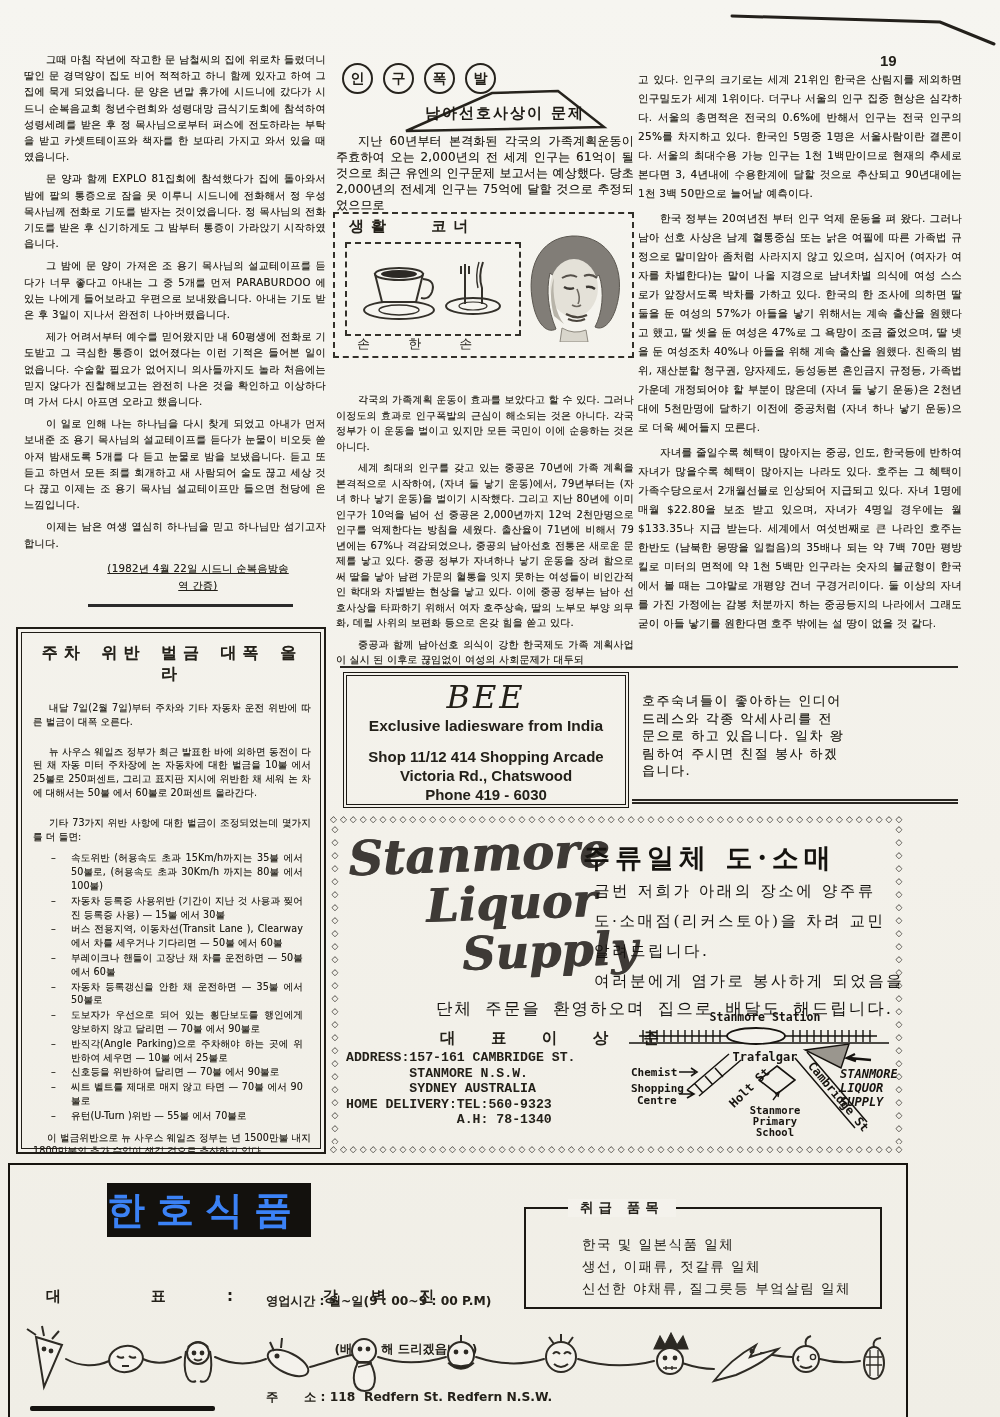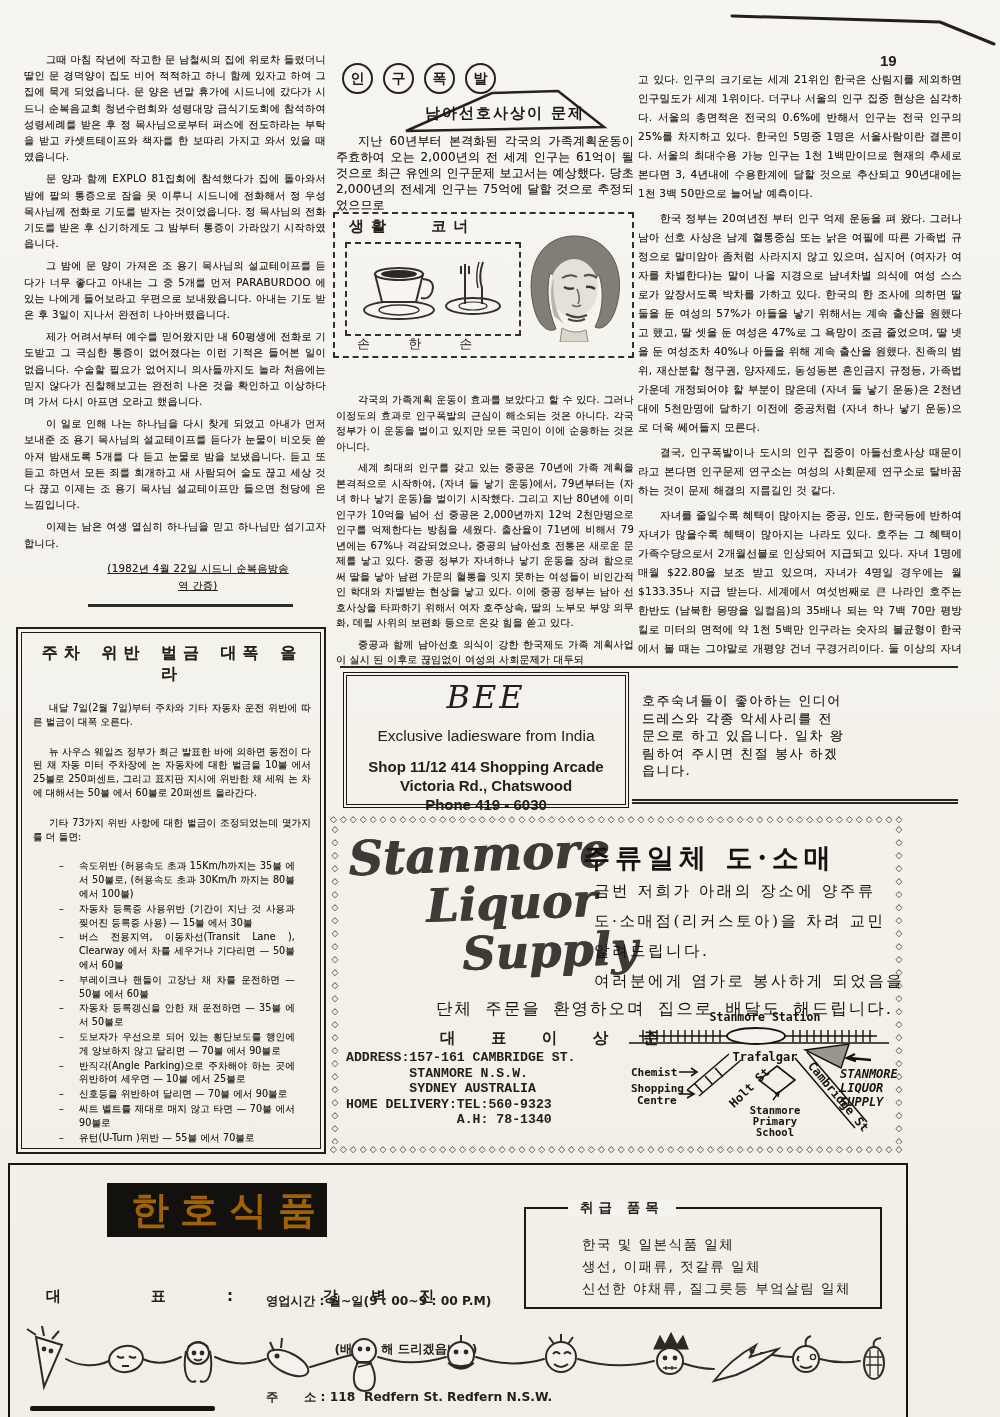--- a/index.html
+++ b/index.html
@@ -32,30 +32,30 @@
   .life-inner{position:absolute;left:10px;top:28px;width:172px;height:90px;border:2px dashed #33302a;}
   .life-caption{position:absolute;left:12px;top:121px;width:168px;font-size:13px;word-spacing:34px;padding-left:10px;}
   .face-art{position:absolute;right:8px;top:16px;}
   
   .parking-box{left:16px;top:627px;width:310px;height:527px;border:2px solid #201d17;
                box-shadow:inset 0 0 0 3px #f4f2ec,inset 0 0 0 4px #201d17;
                padding:12px 13px 6px 15px;box-sizing:border-box;overflow:hidden;
                text-shadow:0 0 .4px rgba(40,36,28,.5);}
   .parking-box h2{margin:2px 0 10px;text-align:center;font-size:16px;font-weight:bold;letter-spacing:6px;word-spacing:4px;}
   .parking-box p{margin:16px 0 4px;font-size:9.6px;line-height:13.8px;text-align:justify;text-indent:16px;letter-spacing:.1px;}
-  .parking-box ul{margin:16px;padding:0;list-style:none;}
+  .parking-box ul{margin:8px;padding:0;list-style:none;}
   .parking-box li{position:relative;padding-left:30px;margin:0 0 1px;font-size:9.6px;line-height:13.8px;text-align:justify;letter-spacing:.1px;}
   .parking-box li::before{content:"\2013";position:absolute;left:10px;top:0;}
   .parking-box p.closing{text-indent:14px;margin-top:2px;}
   
   .bee-topline{left:340px;top:666px;width:618px;height:2px;background:#2a2722;}
   .bee-box{left:343px;top:672px;width:286px;height:136px;border:4px double #1c1914;text-align:center;
            font-family:"Liberation Sans",sans-serif;box-sizing:border-box;}
   .bee-name{font-family:"DejaVu Serif",serif;font-style:italic;font-size:32px;letter-spacing:3px;margin-top:2px;}
-  .bee-tagline{font-weight:normal;font-size:15.5px;margin-top:11px;}
+  .bee-tagline{font-weight:bold;font-size:15.5px;margin-top:1px;}
   .bee-line{font-weight:bold;font-size:15px;line-height:19px;}
   .bee-gap{height:12px;}
   .bee-korean{left:642px;top:692px;width:228px;font-size:13px;line-height:17.5px;letter-spacing:1.5px;
               text-shadow:0 0 .4px rgba(40,36,28,.5);}
   .bee-bottomline{left:632px;top:799px;width:326px;height:5px;border-top:2px solid #2a2722;border-bottom:2px solid #2a2722;box-sizing:border-box;}
   
   .stanmore{left:330px;top:814px;width:575px;height:342px;}
   .diamond-row{position:absolute;font-size:9px;line-height:10px;letter-spacing:3px;color:#2a2722;
                overflow:hidden;white-space:nowrap;}
   .d-top{left:0;top:0;width:575px;height:11px;}
@@ -73,22 +73,22 @@
            line-height:30px;letter-spacing:2.5px;color:#15130f;margin-left:10px;}
   .st-delivery{position:absolute;left:106px;top:184px;font-family:"DejaVu Serif",serif;font-size:16.5px;
                letter-spacing:2px;word-spacing:5px;color:#15130f;}
   .st-rep{position:absolute;left:110px;top:214px;font-size:15.5px;letter-spacing:11px;word-spacing:8px;font-weight:600;}
   .st-address{position:absolute;left:16px;top:236px;font-family:"Liberation Mono",monospace;font-weight:bold;
               font-size:13.2px;line-height:15.6px;white-space:pre;}
   .st-map{position:absolute;left:295px;top:196px;}
   .st-map text{font-family:"DejaVu Sans Mono",monospace;fill:#16130f;}
   
   .hanho{left:8px;top:1163px;width:900px;height:254px;border:2.5px solid #17140f;border-bottom:none;box-sizing:border-box;}
-  .hanho-banner{position:absolute;left:97px;top:18px;width:220px;height:54px;background:#13110d;color:#a16207;
-                font-size:38px;font-weight:800;letter-spacing:11px;text-align:right;line-height:55px;}
+  .hanho-banner{position:absolute;left:97px;top:18px;width:204px;height:54px;background:#13110d;color:#3b82f6;
+                font-size:38px;font-weight:800;letter-spacing:11px;text-align:left;line-height:55px;}
   .hanho-rep{position:absolute;left:36px;top:122px;font-size:15px;font-weight:600;letter-spacing:5px;word-spacing:18px;white-space:pre;}
   .hanho-info{position:absolute;left:256px;top:96px;font-size:12.3px;font-weight:600;line-height:16px;white-space:pre;}
   .hanho-items{position:absolute;left:514px;top:42px;width:358px;height:102px;border:2px solid #1c1914;box-sizing:border-box;}
   .hanho-items-title{position:absolute;left:42px;top:-10px;background:#f4f2ec;padding:0 12px;font-size:13.5px;
                      font-weight:bold;letter-spacing:5px;}
   .hanho-items-list{padding:24px 0 0 56px;font-size:13.5px;line-height:22px;letter-spacing:1.5px;font-weight:500;}
   .veggies{position:absolute;left:4px;top:158px;}
   .bottom-artifact{left:30px;top:1406px;width:185px;height:5px;background:#151310;border-radius:2px;}
   .scan-line{left:726px;top:0;}
 </style>
@@ -161,21 +161,20 @@
 
   <section class="col mid-body">
     <p>각국의 가족계획 운동이 효과를 보았다고 할 수 있다. 그러나 이정도의 효과로 인구폭발의 근심이 해소되는 것은 아니다. 각국 정부가 이 운동을 벌이고 있지만 모든 국민이 이에 순응하는 것은 아니다.</p>
     <p>세계 최대의 인구를 갖고 있는 중공은 70년에 가족 계획을 본격적으로 시작하여, (자녀 둘 낳기 운동)에서, 79년부터는 (자녀 하나 낳기 운동)을 벌이기 시작했다. 그리고 지난 80년에 이미 인구가 10억을 넘어 선 중공은 2,000년까지 12억 2천만명으로 인구를 억제한다는 방침을 세웠다. 출산율이 71년에 비해서 79년에는 67%나 격감되었으나, 중공의 남아선호 전통은 새로운 문제를 낳고 있다. 중공 정부가 자녀하나 낳기 운동을 장려 함으로써 딸을 낳아 남편 가문의 혈통을 잇지 못하는 여성들이 비인간적인 학대와 차별받는 현상을 낳고 있다. 이에 중공 정부는 남아 선호사상을 타파하기 위해서 여자 호주상속, 딸의 노부모 부양 의무화, 데릴 사위의 보편화 등으로 온갖 힘을 쏟고 있다.</p>
     <p>중공과 함께 남아선호 의식이 강한 한국제도 가족 계획사업이 실시 된 이후로 끊임없이 여성의 사회문제가 대두되</p>
   </section>
 
   <section class="col right-col">
     <p class="noindent">고 있다.  인구의 크기로는 세계 21위인 한국은 산림지를 제외하면 인구밀도가 세계 1위이다. 더구나 서울의 인구 집중 현상은 심각하다. 서울의 총면적은 전국의 0.6%에 반해서 인구는 전국 인구의 25%를 차지하고 있다. 한국인 5명중 1명은 서울사람이란 결론이다. 서울의 최대수용 가능 인구는 1천 1백만이므로 현재의 추세로 본다면 3, 4년내에 수용한계에 달할 것으로 추산되고 90년대에는 1천 3백 50만으로 늘어날 예측이다.</p>
     <p>한국 정부는 20여년전 부터 인구 억제 운동을 펴 왔다. 그러나 남아 선호 사상은 남계 혈통중심 또는 낡은 여필에 따른 가족법 규정으로 말미암아 좀처럼 사라지지 않고 있으며, 심지어 (여자가 여자를 차별한다)는 말이 나올 지경으로 남녀차별 의식에 여성 스스로가 앞장서도록 박차를 가하고 있다. 한국의 한 조사에 의하면 딸 둘을 둔 여성의 57%가 아들을 낳기 위해서는 계속 출산을 원했다고 했고, 딸 셋을 둔 여성은 47%로 그 욕망이 조금 줄었으며, 딸 넷을 둔 여성조차 40%나 아들을 위해 계속 출산을 원했다. 친족의 범위, 재산분할 청구권, 양자제도, 동성동본 혼인금지 규정등, 가족법 가운데 개정되어야 할 부분이 많은데 (자녀 둘 낳기 운동)은 2천년대에 5천만명에 달하기 이전에 중공처럼 (자녀 하나 낳기 운동)으로 더욱 쎄어들지 모른다.</p>
-    <p>결국, 인구폭발이나 도시의 인구 집중이 아들선호사상 때문이라고 본다면 인구문제 연구소는 여성의 사회문제 연구소로 탈바꿈하는 것이 문제 해결의 지름길인 것 같다.</p>
     <p>자녀를 줄일수록 혜택이 많아지는 중공, 인도, 한국등에 반하여 자녀가 많을수록 혜택이 많아지는 나라도 있다. 호주는 그 혜택이 가족수당으로서 2개월선불로 인상되어 지급되고 있다. 자녀 1명에 매월 $22.80을 보조 받고 있으며, 자녀가 4명일 경우에는 월 $133.35나 지급 받는다. 세계에서 여섯번째로 큰 나라인 호주는 한반도 (남북한 몽땅을 일컬음)의 35배나 되는 약 7백 70만 평방 킬로 미터의 면적에 약 1천 5백만 인구라는 숫자의 불균형이 한국에서 볼 때는 그야말로 개평양 건너 구경거리이다. 둘 이상의 자녀를 가진 가정에는 감봉 처분까지 하는 중공등지의 나라에서 그래도 굳이 아들 낳기를 원한다면 호주 밖에는 설 땅이 없을 것 같다.</p>
   </section>
 
   <div class="abs parking-box">
     <h2>주차 위반 벌금 대폭 올라</h2>
     <p>내달 7일(2월 7일)부터 주차와 기타 자동차 운전 위반에 따른 벌금이 대폭 오른다.</p>
     <p>뉴 사우스 웨일즈 정부가 최근 발표한 바에 의하면 동전이 다 된 채 자동 미터 주차장에 논 자동차에 대한 벌금을 10불 에서 25불로 250퍼센트, 그리고 표지판 지시에 위반한 채 세워 논 차에 대해서는 50불 에서 60불로 20퍼센트 올라간다.</p>
     <p>기타 73가지 위반 사항에 대한 벌금이 조정되었는데 몇가지를 더 들면:</p>
     <ul>
       <li>속도위반 (허용속도 초과 15Km/h까지는 35불 에서 50불로, (허용속도 초과 30Km/h 까지는 80불 에서 100불)</li>

